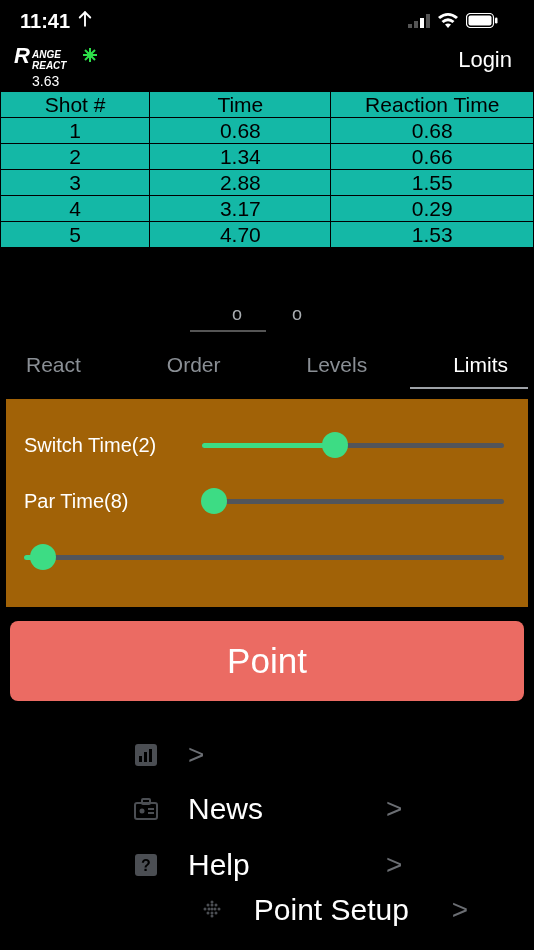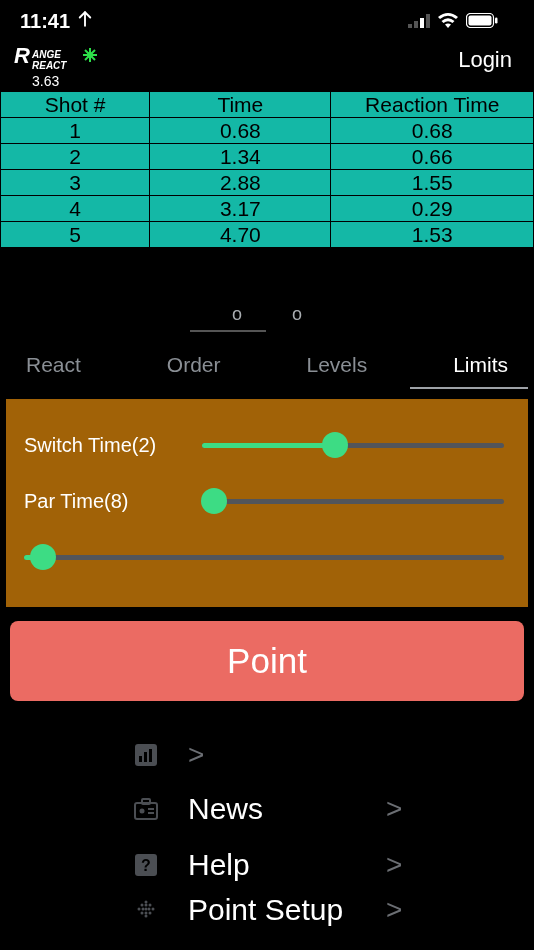--- a/index.html
+++ b/index.html
@@ -204,20 +204,21 @@
       width: 170px;
       line-height: 36px;
     }
     .menu-chevron {
       font-size: 28px;
       color: #6b6e73;
       font-weight: 300;
     }
     .menu-item.tight {
       padding: 0;
+      justify-content: center;
     }
     .menu-item.tight .menu-label {
       line-height: 34px;
     }
   </style>
 </head>
 <body>
 
 <div class="status-bar">
   <div class="status-left">

